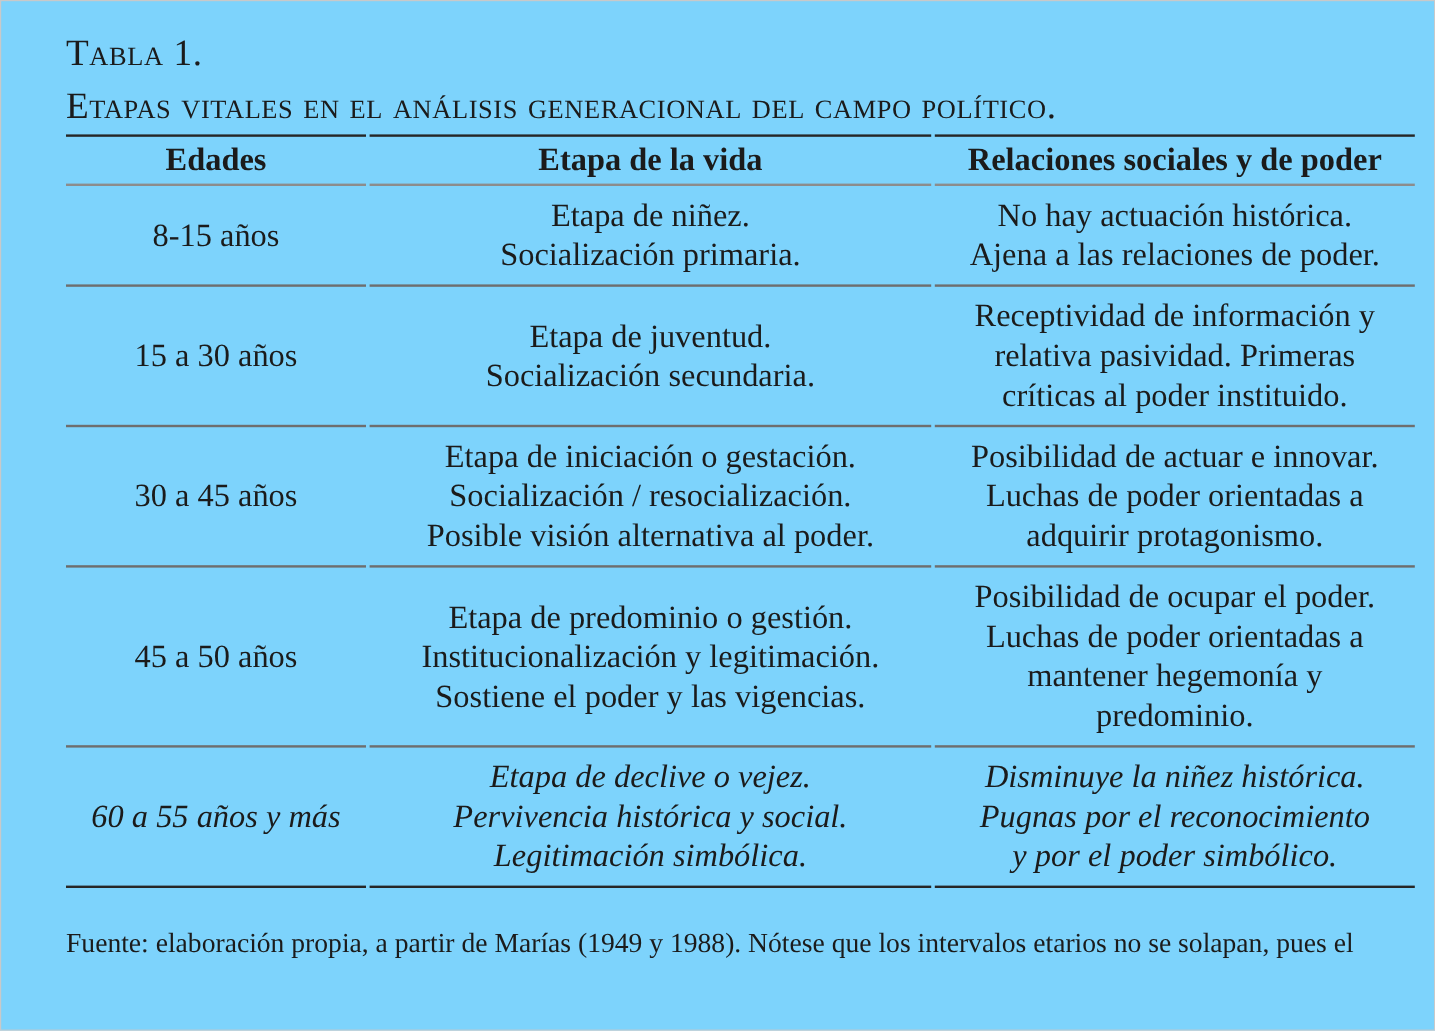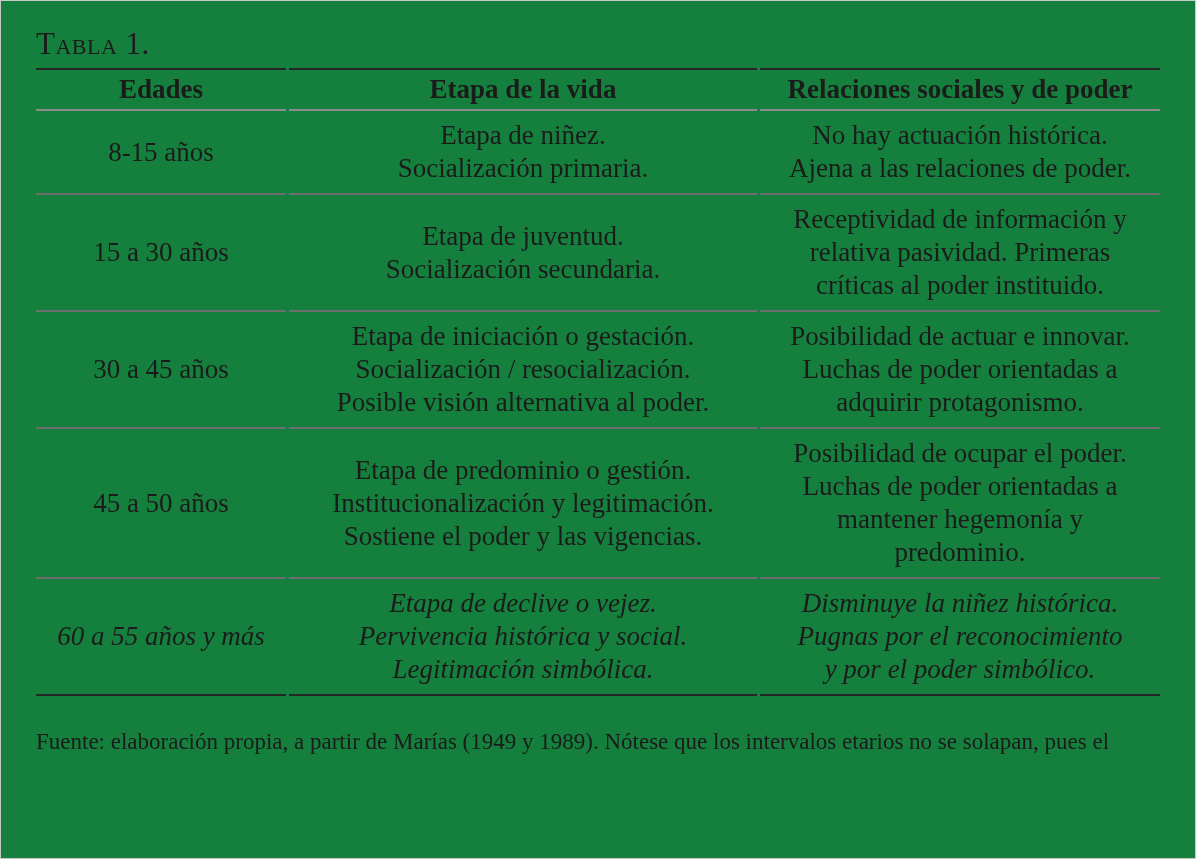--- a/index.html
+++ b/index.html
@@ -4,23 +4,23 @@
 <style>
   * { box-sizing: border-box; margin: 0; padding: 0; }
   html, body { background: #ffffff; }
   body {
     width: 1196px; height: 859px;
     font-family: "Liberation Serif", "DejaVu Serif", serif;
     color: #1b1b1b;
   }
   .canvas {
     width: 1196px; height: 859px;
-    background: #15803d;
+    background: #7dd3fc;
     border: 1px solid #c9c9c9;
-    padding: 0 35px;
+    padding: 0 54px;
     overflow: hidden;
   }
   .caption-label {
     margin-top: 26px;
     font-variant: small-caps;
     font-size: 31px; line-height: 34px;
     letter-spacing: 0.5px;
   }
   .caption-title {
     margin-top: 10px;
@@ -64,20 +64,21 @@
     font-size: 23px; line-height: 32px;
     white-space: nowrap;
   }
 </style>
 </head>
 <body>
 
 <div class="canvas">
 
   <div class="caption-label">Tabla 1.</div>
+  <div class="caption-title">Etapas vitales en el análisis generacional del campo político.</div>
 
   <table class="stages">
     <colgroup>
       <col class="c-edad">
         <col class="c-etapa">
         <col class="c-rel">
     </colgroup>
     <thead>
       <tr>
         <th>Edades</th>
@@ -126,16 +127,16 @@
 Pervivencia histórica y social.
 Legitimación simbólica.</td>
         <td>Disminuye la niñez histórica.
 Pugnas por el reconocimiento
 y por el poder simbólico.</td>
       </tr>
     </tbody>
   </table>
 
   <div class="footnote">
-    <div>Fuente: elaboración propia, a partir de Marías (1949 y 1989). Nótese que los intervalos etarios no se solapan, pues el</div>
+    <div>Fuente: elaboración propia, a partir de Marías (1949 y 1988). Nótese que los intervalos etarios no se solapan, pues el</div>
   </div>
 
 </div>
 
 </body></html>

